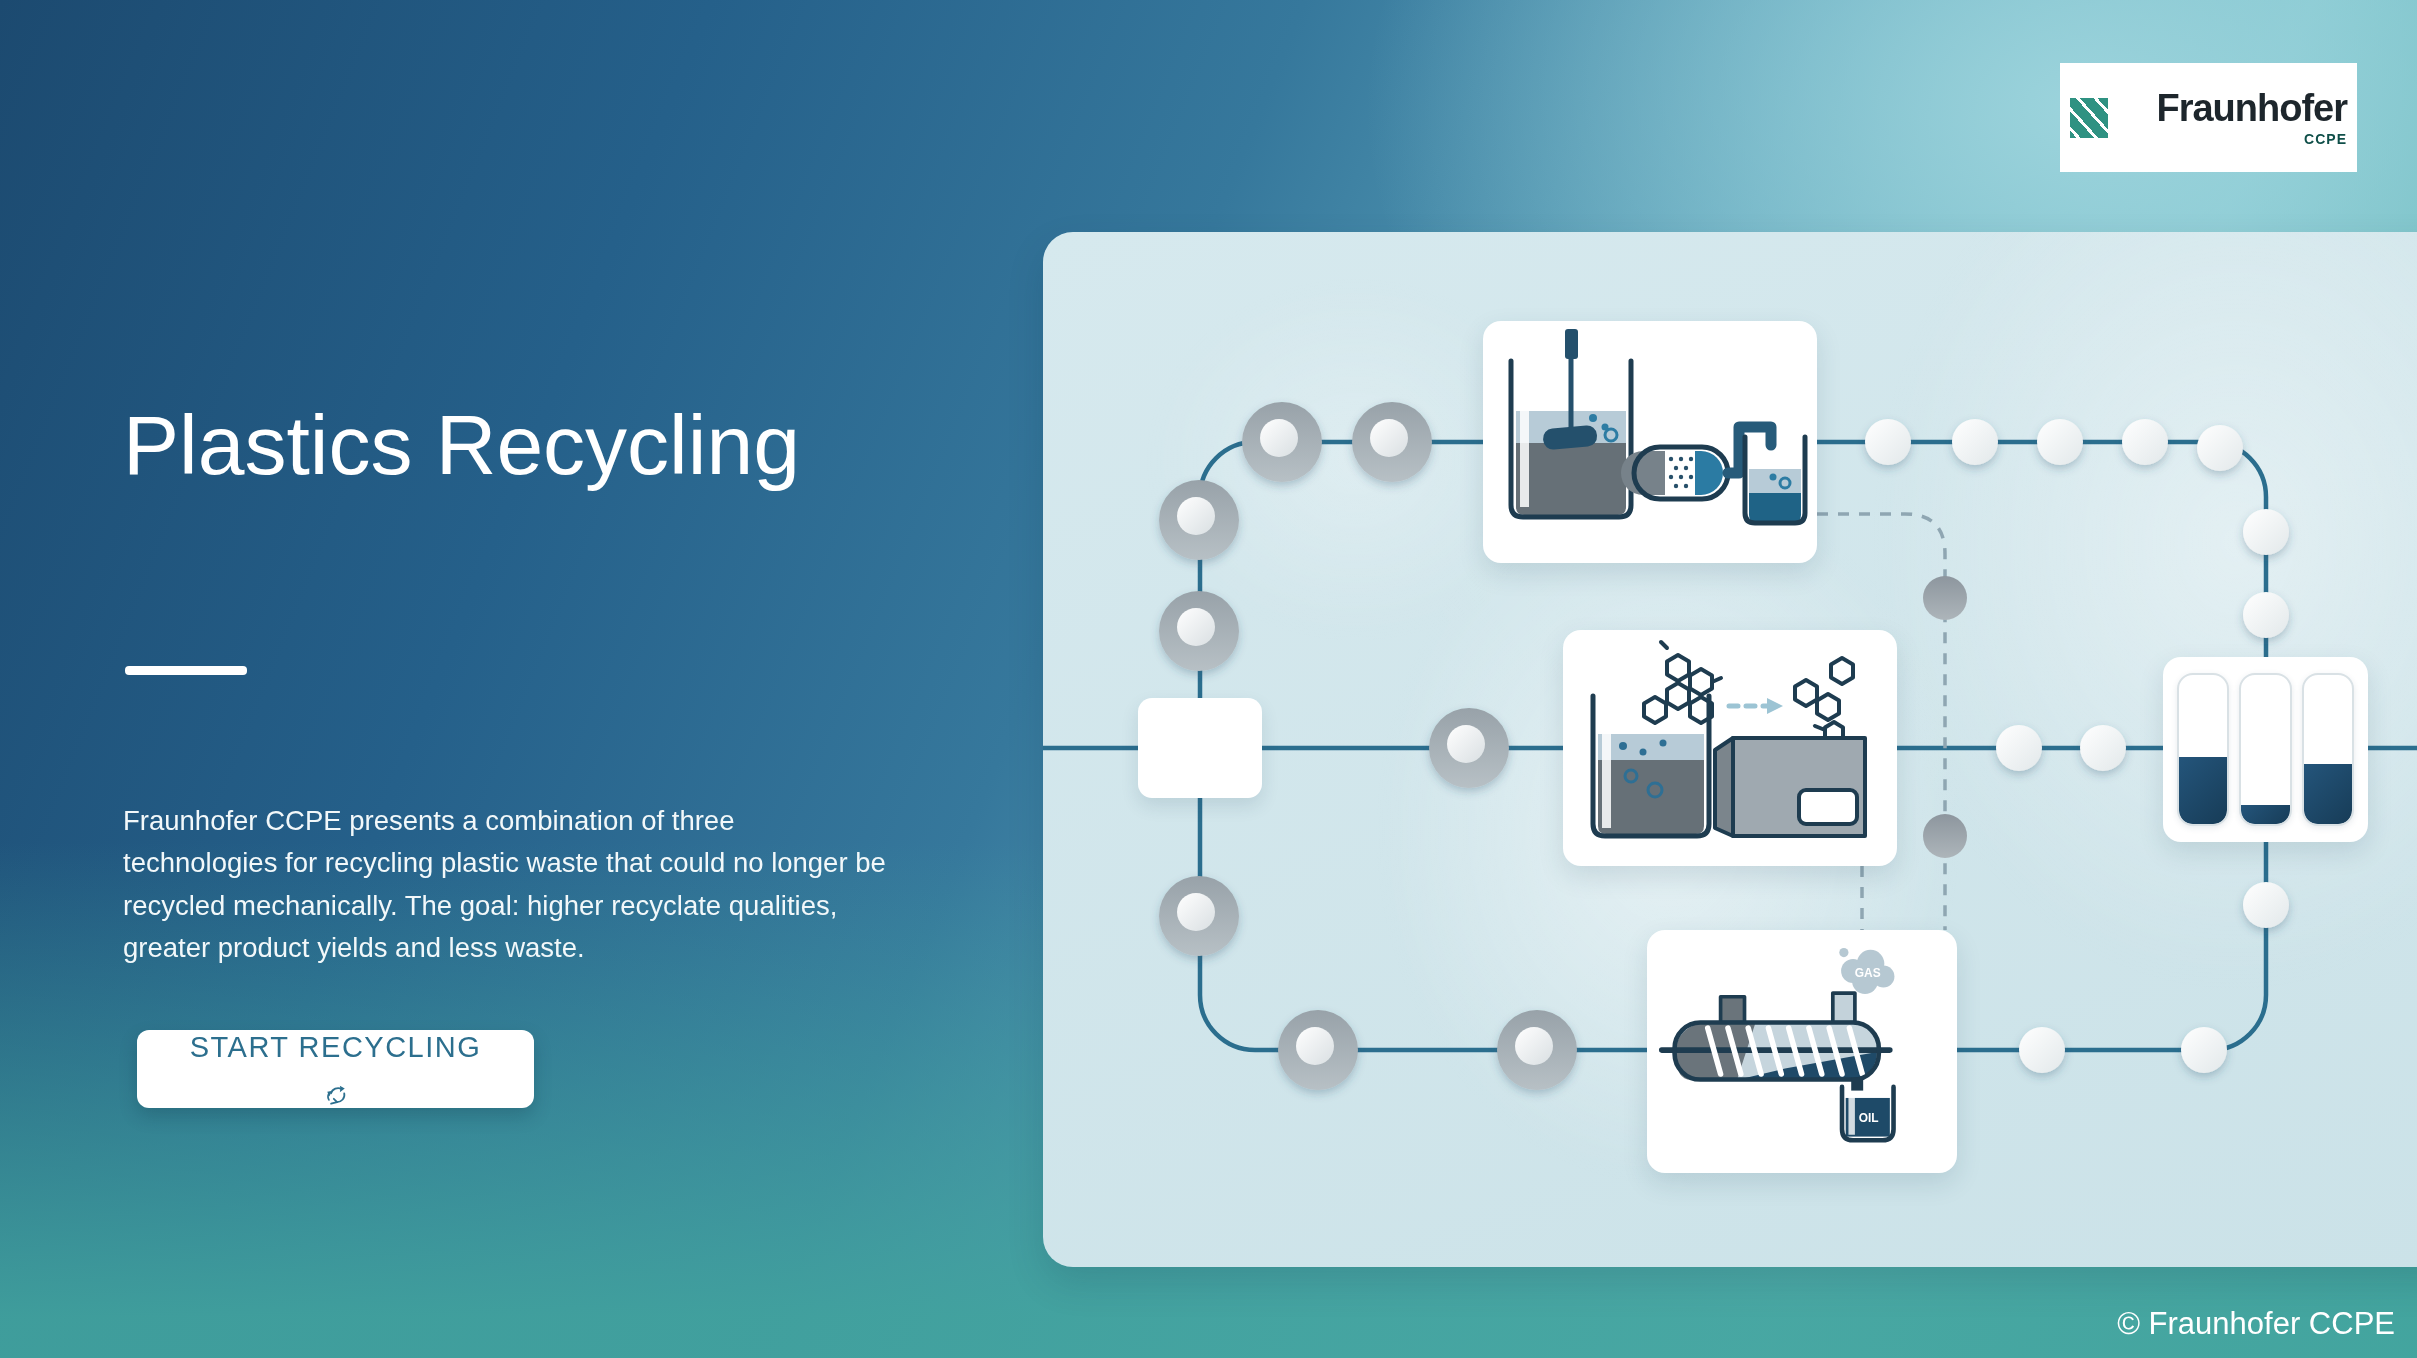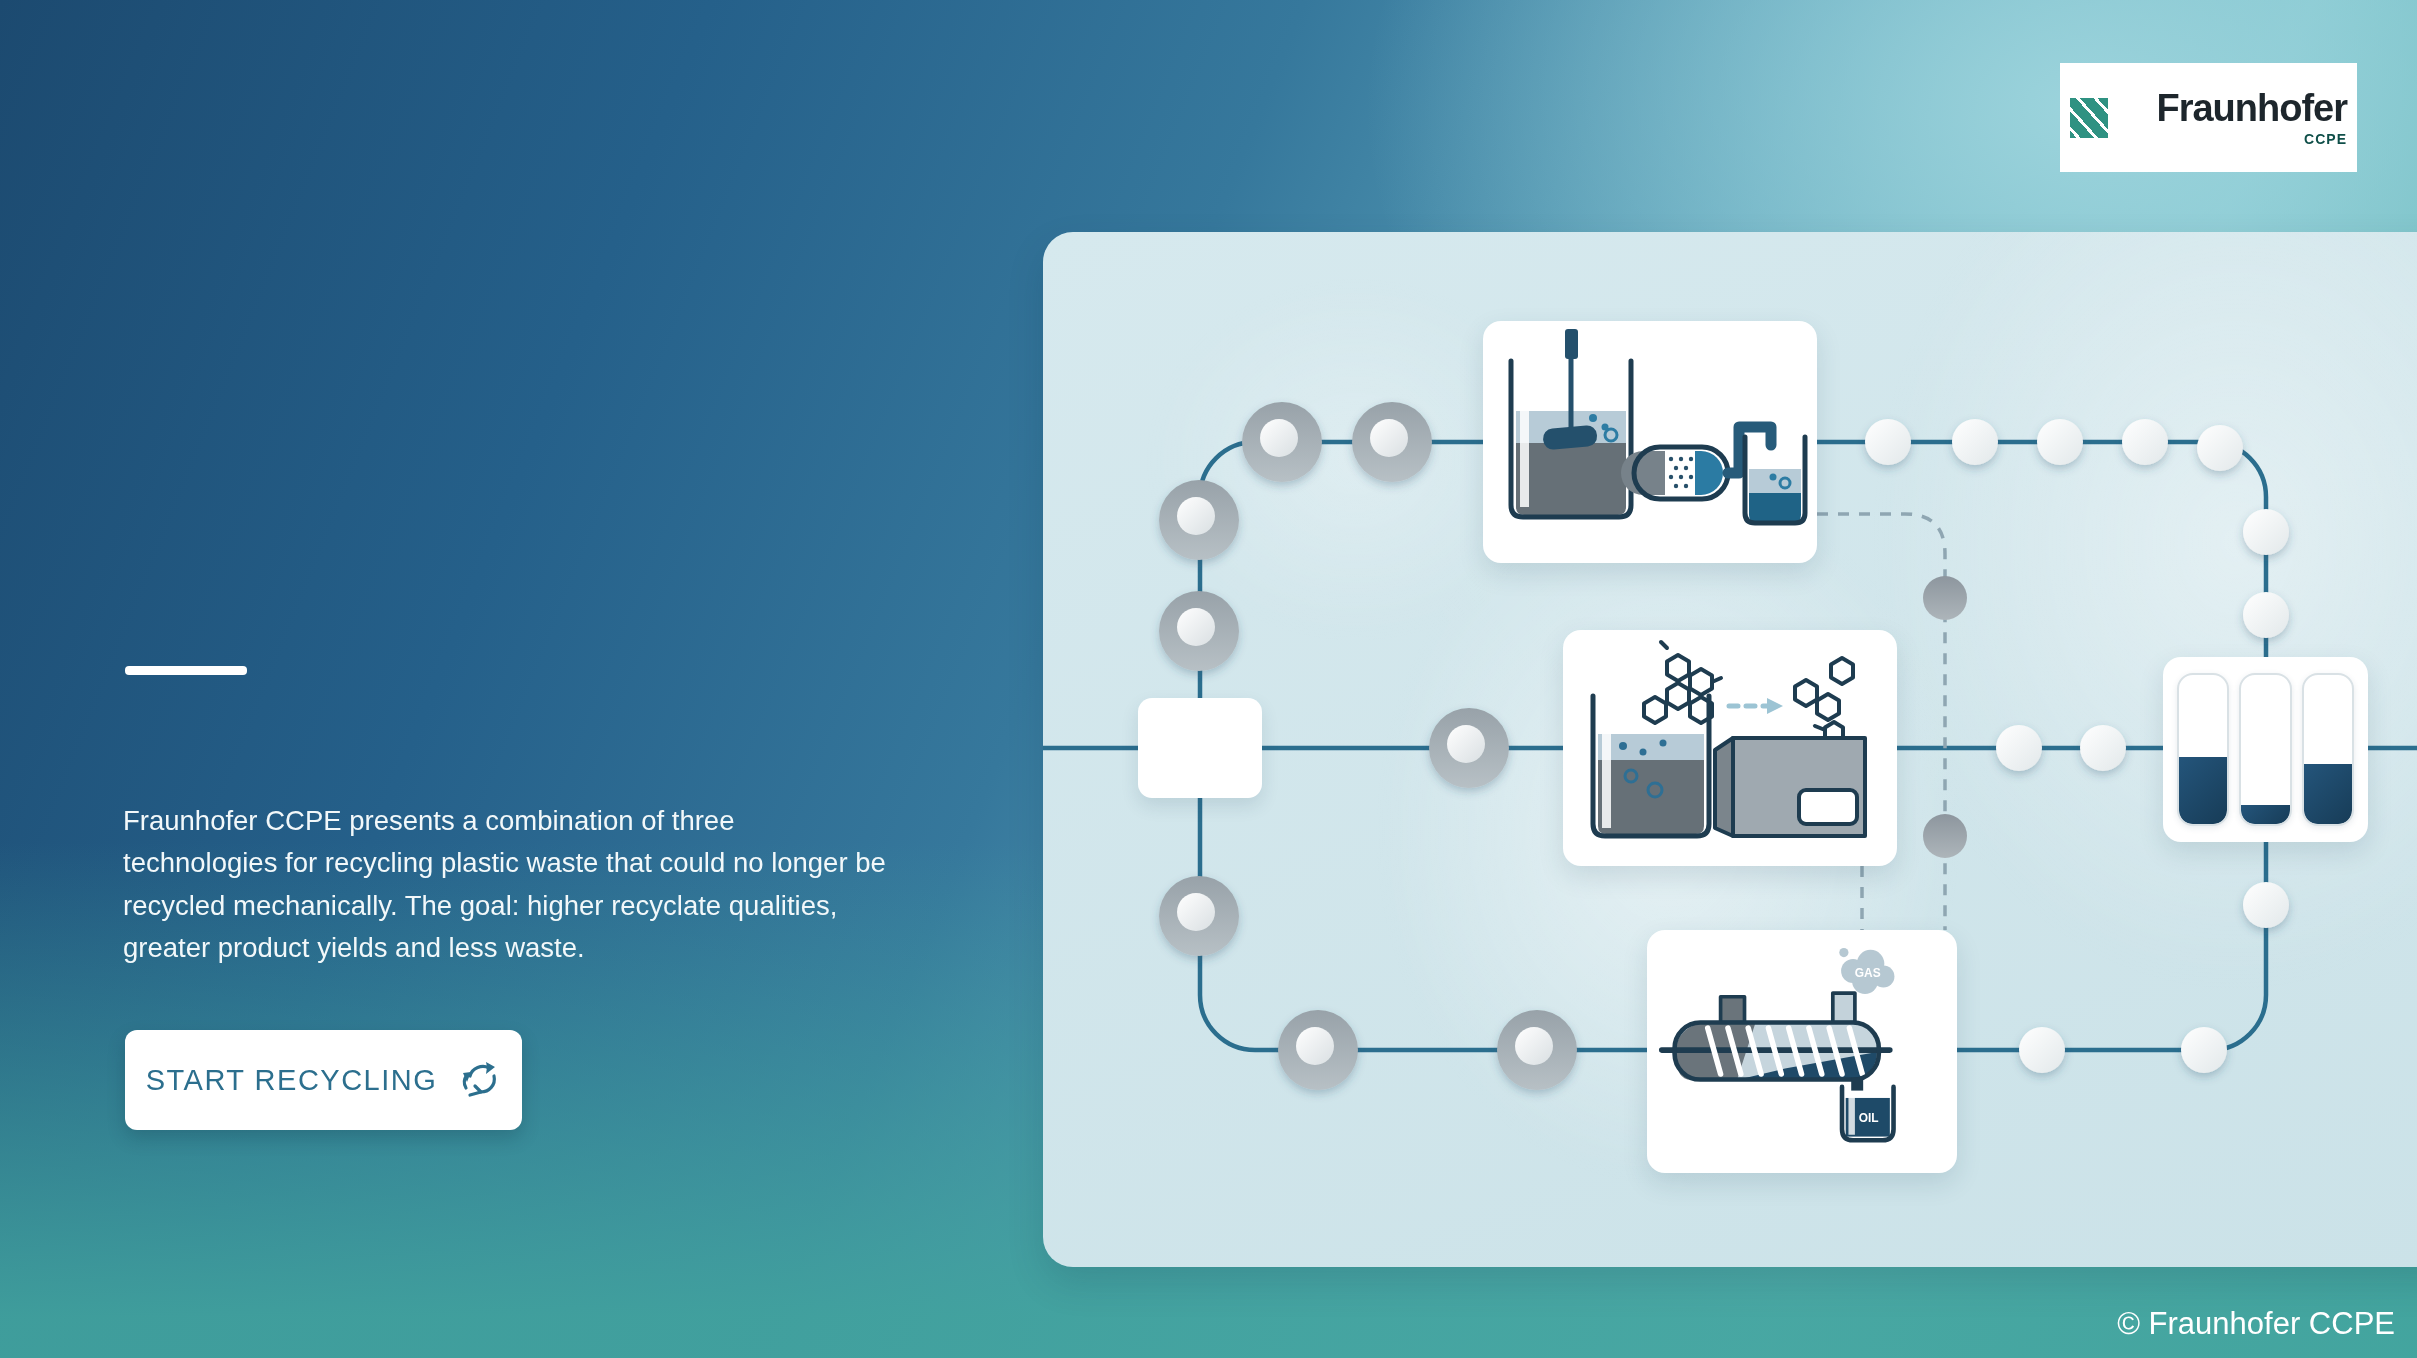--- a/index.html
+++ b/index.html
@@ -9,23 +9,24 @@
     background:
       linear-gradient(180deg, rgba(66,164,158,0) 62%, rgba(66,164,158,0.9) 97%),
       radial-gradient(1150px 820px at 86% 8%, rgba(158,213,221,0.95), rgba(158,213,221,0) 62%),
       linear-gradient(112deg,#1c4a70 0%,#25608a 24%,#36789c 44%,#5da4bb 62%,#7cc3cc 78%,#4ba9a4 100%);
   }
   
   .hero-title{position:absolute;left:123px;top:390px;color:#ffffff;font-size:84px;font-weight:300;line-height:1.32;letter-spacing:0px;}
   .hero-dash{position:absolute;left:125px;top:666px;width:122px;height:9px;background:#ffffff;border-radius:4px;}
   .hero-desc{position:absolute;left:123px;top:772px;width:772px;color:#f2f8fa;font-size:27.5px;line-height:1.55;font-weight:400;}
   .cta{
-    position:absolute;left:125px;top:1030px;width:397px;height:100px;background:#ffffff;border:none;
+    position:absolute;left:137px;top:1030px;width:397px;height:78px;background:#ffffff;border:none;
     border-radius:12px;display:flex;align-items:center;justify-content:center;gap:20px;cursor:pointer;
     box-shadow:0 8px 18px rgba(10,40,60,0.22);
+    flex-direction:column;
   }
   .cta-label{color:#2c6f8e;font-size:29px;font-weight:500;letter-spacing:1.5px;}
   .cta-icon{width:44px;height:42px;display:block;}
   
   .logo{
     position:absolute;left:2060px;top:63px;width:297px;height:109px;background:#ffffff;
     display:flex;align-items:center;gap:15px;padding:0 10px;box-sizing:border-box;
   }
   .logo-mark{
     width:38px;height:40px;flex:0 0 auto;
@@ -75,20 +76,21 @@
     background:linear-gradient(135deg,#24557b 0%,#173c57 100%);
     border-radius:0 0 13px 13px;
   }
   
   .copyright{position:absolute;right:22px;bottom:16px;color:#ffffff;font-size:31px;font-weight:400;}
 </style>
 </head>
 <body>
 
 <div class="hero-title">
+  <div>Plastics Recycling</div>
 </div>
 <div class="hero-dash"></div>
 <p class="hero-desc">Fraunhofer CCPE presents a combination of three technologies for recycling plastic waste that could no longer be recycled mechanically. The goal: higher recyclate qualities, greater product yields and less waste.</p>
 
 <button class="cta">
   <span class="cta-label">START RECYCLING</span>
   <svg class="cta-icon" viewBox="0 0 44 42">
     <g fill="none" stroke="#2c6f8e" stroke-width="3.2" stroke-linecap="round" stroke-linejoin="round">
       <path d="M13 17 C15 9 25 5 32 9"></path>
       <path d="M37 17 C39 26 32 33 24 33"></path>

